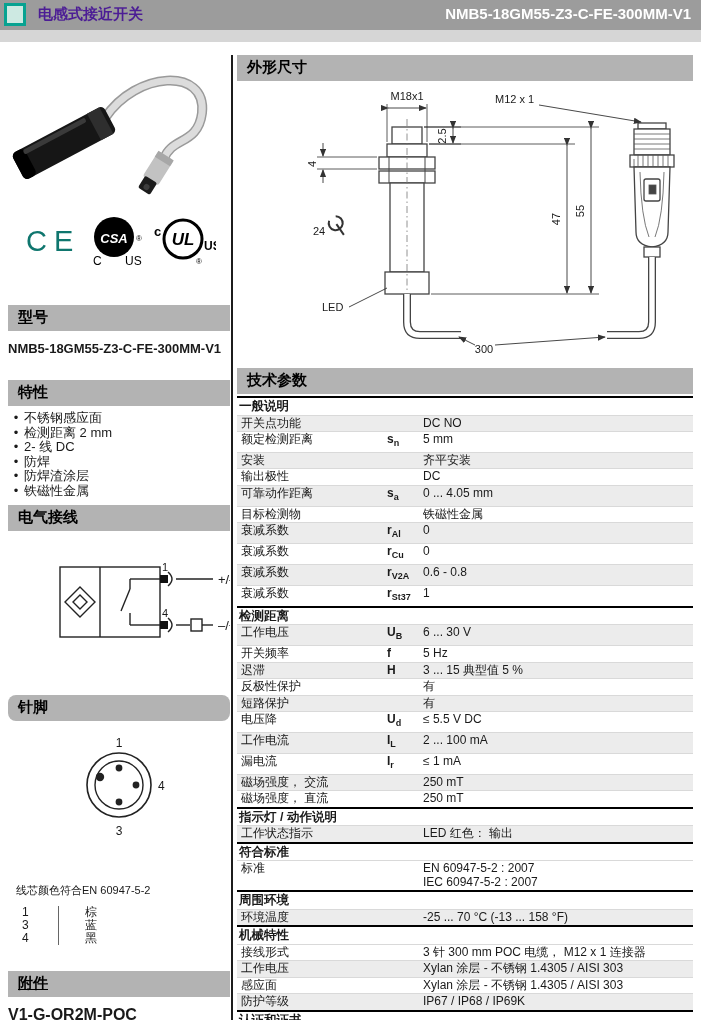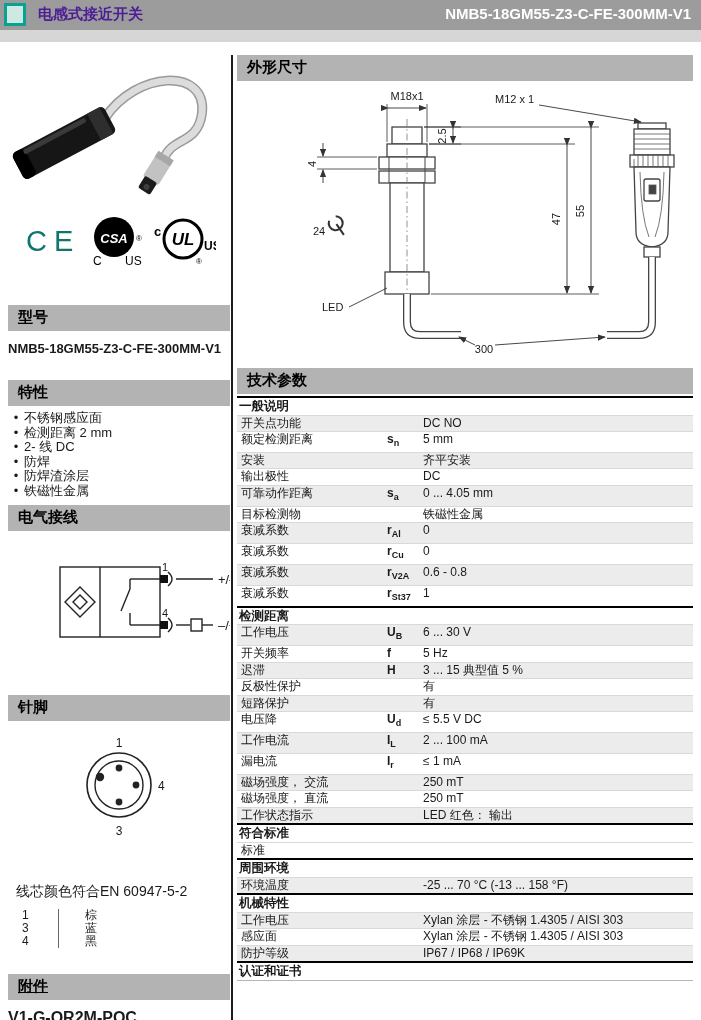--- a/index.html
+++ b/index.html
@@ -18,21 +18,21 @@
   .leftcol{position:absolute;left:8px;top:55px;width:222px;}
   .rightcol{position:absolute;left:237px;top:55px;width:456px;}
 
   .secbar{background:#b3b3b3;color:#000;font-weight:bold;font-size:15px;padding:3px 6px 4px 10px;}
 
   .model-val{font-size:13px;font-weight:bold;margin:10px 0 0 0;}
 
   .feat{display:flex;font-size:13px;line-height:14.5px;margin-top:0;}
   .feat .bullet{width:16px;text-align:center;flex:none;}
 
-  .smallnote{font-size:14px;margin:34px 0 0 8px;}
+  .smallnote{font-size:11px;margin:34px 0 0 8px;}
   .pincolors{margin:8px 0 0 14px;font-size:12px;}
   .pcrow{display:flex;line-height:13px;}
   .pcrow .n{width:22px;}
   .pcrow .c{border-left:1px solid #666;padding-left:26px;margin-left:14px;}
 
   .acc-model{font-size:16px;font-weight:bold;margin-top:9px;}
 
   
   .tsec{font-size:12.5px;font-weight:bold;border-top:2px solid #000;padding:2px 0 1px 2px;line-height:13.5px;}
   .trow{display:grid;grid-template-columns:150px 36px 1fr;font-size:12px;line-height:13.5px;
@@ -158,21 +158,21 @@
       </g>
       <rect x="152" y="36" width="8" height="8" fill="#111"></rect>
       <rect x="152" y="82" width="8" height="8" fill="#111"></rect>
       <text x="154" y="32" font-size="11" fill="#1a1a1a">1</text>
       <text x="154" y="78" font-size="11" fill="#1a1a1a">4</text>
       <text x="210" y="45" font-size="13" fill="#1a1a1a">+/–</text>
       <text x="210" y="91" font-size="13" fill="#1a1a1a">–/+</text>
     </svg>
 
     
-    <div class="secbar" style="margin-top:12px;">针脚</div>
+    <div class="secbar" style="margin-top:12px;border-radius:8px;">针脚</div>
     <svg width="222" height="118" viewBox="0 0 222 118" style="margin-top:6px;">
       <circle cx="111" cy="58" r="32" fill="none" stroke="#222" stroke-width="1.6"></circle>
       <circle cx="111" cy="58" r="24" fill="none" stroke="#222" stroke-width="1.4"></circle>
       <circle cx="111" cy="41" r="3.4" fill="#222"></circle>
       <circle cx="128" cy="58" r="3.4" fill="#222"></circle>
       <circle cx="111" cy="75" r="3.4" fill="#222"></circle>
       <circle cx="92" cy="50" r="4.2" fill="#222"></circle>
       <text x="111" y="20" font-size="12" fill="#1a1a1a" text-anchor="middle">1</text>
       <text x="150" y="63" font-size="12" fill="#1a1a1a">4</text>
       <text x="111" y="108" font-size="12" fill="#1a1a1a" text-anchor="middle">3</text>
@@ -397,37 +397,45 @@
         <div class="trow alt">
           <span class="tlabel">磁场强度， 交流</span>
           <span class="tsym"></span>
           <span class="tval">250 mT</span>
         </div>
         <div class="trow">
           <span class="tlabel">磁场强度， 直流</span>
           <span class="tsym"></span>
           <span class="tval">250 mT</span>
         </div>
+        <div class="tsec">指示灯 / 动作说明</div>
         <div class="trow alt">
           <span class="tlabel">工作状态指示</span>
           <span class="tsym"></span>
           <span class="tval">LED 红色： 输出</span>
         </div>
         <div class="tsec">符合标准</div>
         <div class="trow">
           <span class="tlabel">标准</span>
           <span class="tsym"></span>
+          <span class="tval">EN  60947-5-2 : 2007
+IEC  60947-5-2 : 2007</span>
         </div>
         <div class="tsec">周围环境</div>
         <div class="trow alt">
           <span class="tlabel">环境温度</span>
           <span class="tsym"></span>
           <span class="tval">-25 ... 70 °C (-13 ... 158 °F)</span>
         </div>
         <div class="tsec">机械特性</div>
+        <div class="trow">
+          <span class="tlabel">接线形式</span>
+          <span class="tsym"></span>
+          <span class="tval">3 针 300 mm POC 电缆， M12 x 1 连接器</span>
+        </div>
         <div class="trow alt">
           <span class="tlabel">工作电压</span>
           <span class="tsym"></span>
           <span class="tval">Xylan 涂层 - 不锈钢  1.4305 / AISI 303</span>
         </div>
         <div class="trow">
           <span class="tlabel">感应面</span>
           <span class="tsym"></span>
           <span class="tval">Xylan 涂层 - 不锈钢  1.4305 / AISI 303</span>
         </div>

